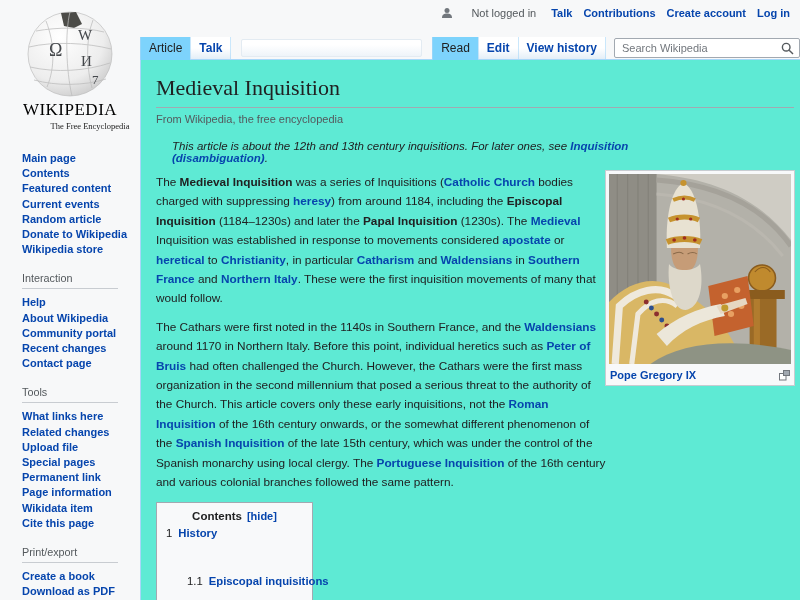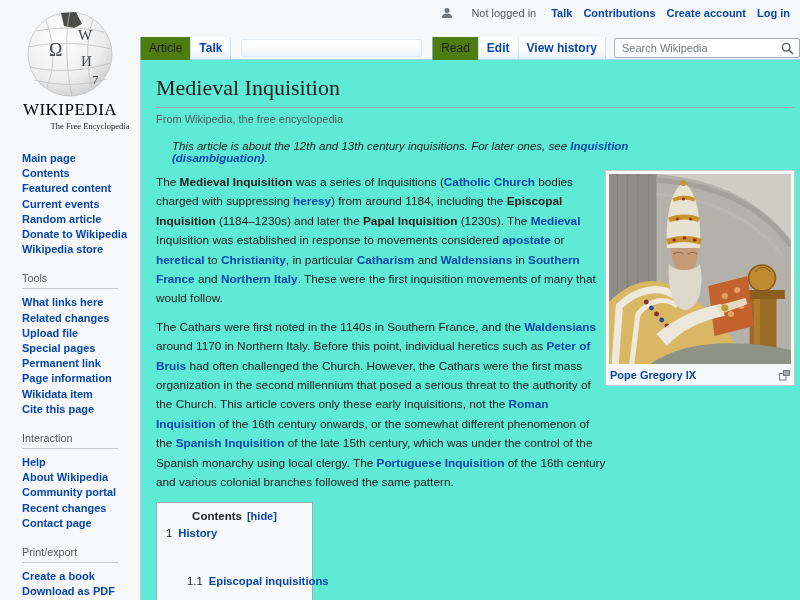--- a/index.html
+++ b/index.html
@@ -32,21 +32,21 @@
   .portal-h{color:#54595d;font-size:10.8px;border-bottom:1px solid #c8ccd1;width:96px;padding-bottom:4px;margin-bottom:6px;}
   .portal ul{list-style:none;margin:0;padding:0;}
   .portal li{line-height:15.2px;white-space:nowrap;}
   
   #tabbar{position:absolute;left:140px;top:37px;width:660px;height:23px;display:flex;align-items:flex-end;border-bottom:1px solid #a7d7f9;box-sizing:border-box;}
   .tablist{display:flex;height:100%;}
   .tab{height:22px;line-height:22px;padding:0 8px;font-size:12px;white-space:nowrap;
        background:linear-gradient(to bottom,#ffffff 50%,#e4eef7 100%);
        border-left:1px solid rgba(167,215,249,.6);}
   .tab:last-child{border-right:1px solid rgba(167,215,249,.6);}
-  .tab.on{background:#4d7c0f;height:23px;margin-bottom:-1px;border-bottom:1px solid #fff;color:#202122;}
+  .tab.on{background:#7dd3fc;height:23px;margin-bottom:-1px;border-bottom:1px solid #fff;color:#202122;}
   .tab a,.tab span{font-size:12px;}
   .tab.on span{color:#202122;}
   #spacer-panel{flex:1;height:16px;margin:0 10px 2px 10px;border:1px solid #e3ebf2;border-radius:2px;
        background:linear-gradient(to bottom,#ffffff 30%,#eef4f9 100%);align-self:flex-end;}
   #searchbox{display:flex;align-items:center;width:174px;height:18px;margin:0 0 1px 8px;align-self:flex-end;
        border:1px solid #a2a9b1;border-radius:2px;background:#fff;padding:0 5px;box-sizing:content-box;}
   #search-input{flex:1;border:none;outline:none;font-size:11px;color:#202122;font-family:inherit;background:transparent;}
   #search-input::placeholder{color:#72777d;}
   
   #content{position:absolute;left:140px;top:60px;width:660px;height:540px;background:#5eead4;
@@ -125,40 +125,40 @@
           <li><a href="#">Main page</a></li>
           <li><a href="#">Contents</a></li>
           <li><a href="#">Featured content</a></li>
           <li><a href="#">Current events</a></li>
           <li><a href="#">Random article</a></li>
           <li><a href="#">Donate to Wikipedia</a></li>
           <li><a href="#">Wikipedia store</a></li>
         </ul>
       </div>
       <div class="portal">
+        <div class="portal-h">Interaction</div>
+        <ul>
+          <li><a href="#">Help</a></li>
+          <li><a href="#">About Wikipedia</a></li>
+          <li><a href="#">Community portal</a></li>
+          <li><a href="#">Recent changes</a></li>
+          <li><a href="#">Contact page</a></li>
+        </ul>
+      </div>
+      <div class="portal">
         <div class="portal-h">Tools</div>
         <ul>
           <li><a href="#">What links here</a></li>
           <li><a href="#">Related changes</a></li>
           <li><a href="#">Upload file</a></li>
           <li><a href="#">Special pages</a></li>
           <li><a href="#">Permanent link</a></li>
           <li><a href="#">Page information</a></li>
           <li><a href="#">Wikidata item</a></li>
           <li><a href="#">Cite this page</a></li>
-        </ul>
-      </div>
-      <div class="portal">
-        <div class="portal-h">Interaction</div>
-        <ul>
-          <li><a href="#">Help</a></li>
-          <li><a href="#">About Wikipedia</a></li>
-          <li><a href="#">Community portal</a></li>
-          <li><a href="#">Recent changes</a></li>
-          <li><a href="#">Contact page</a></li>
         </ul>
       </div>
       <div class="portal">
         <div class="portal-h">Print/export</div>
         <ul>
           <li><a href="#">Create a book</a></li>
           <li><a href="#">Download as PDF</a></li>
           <li></li>
         </ul>
       </div>

